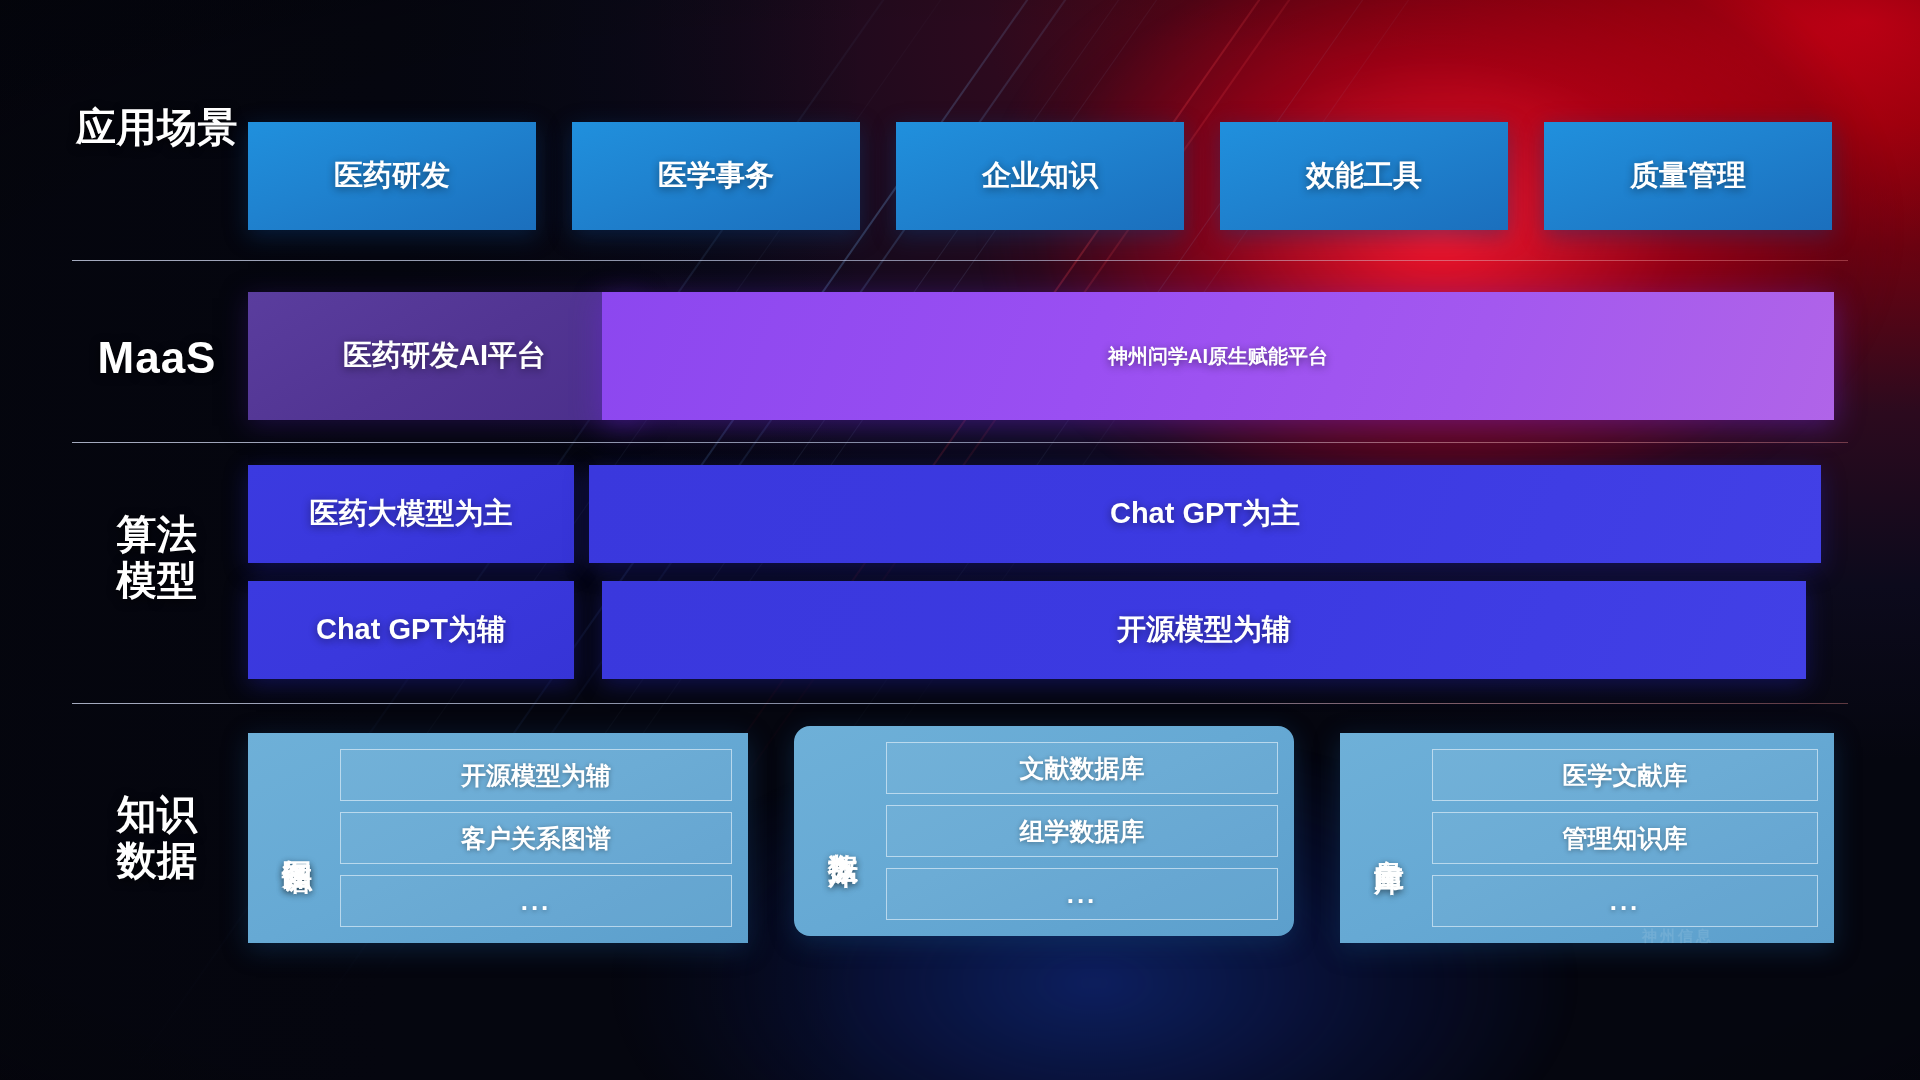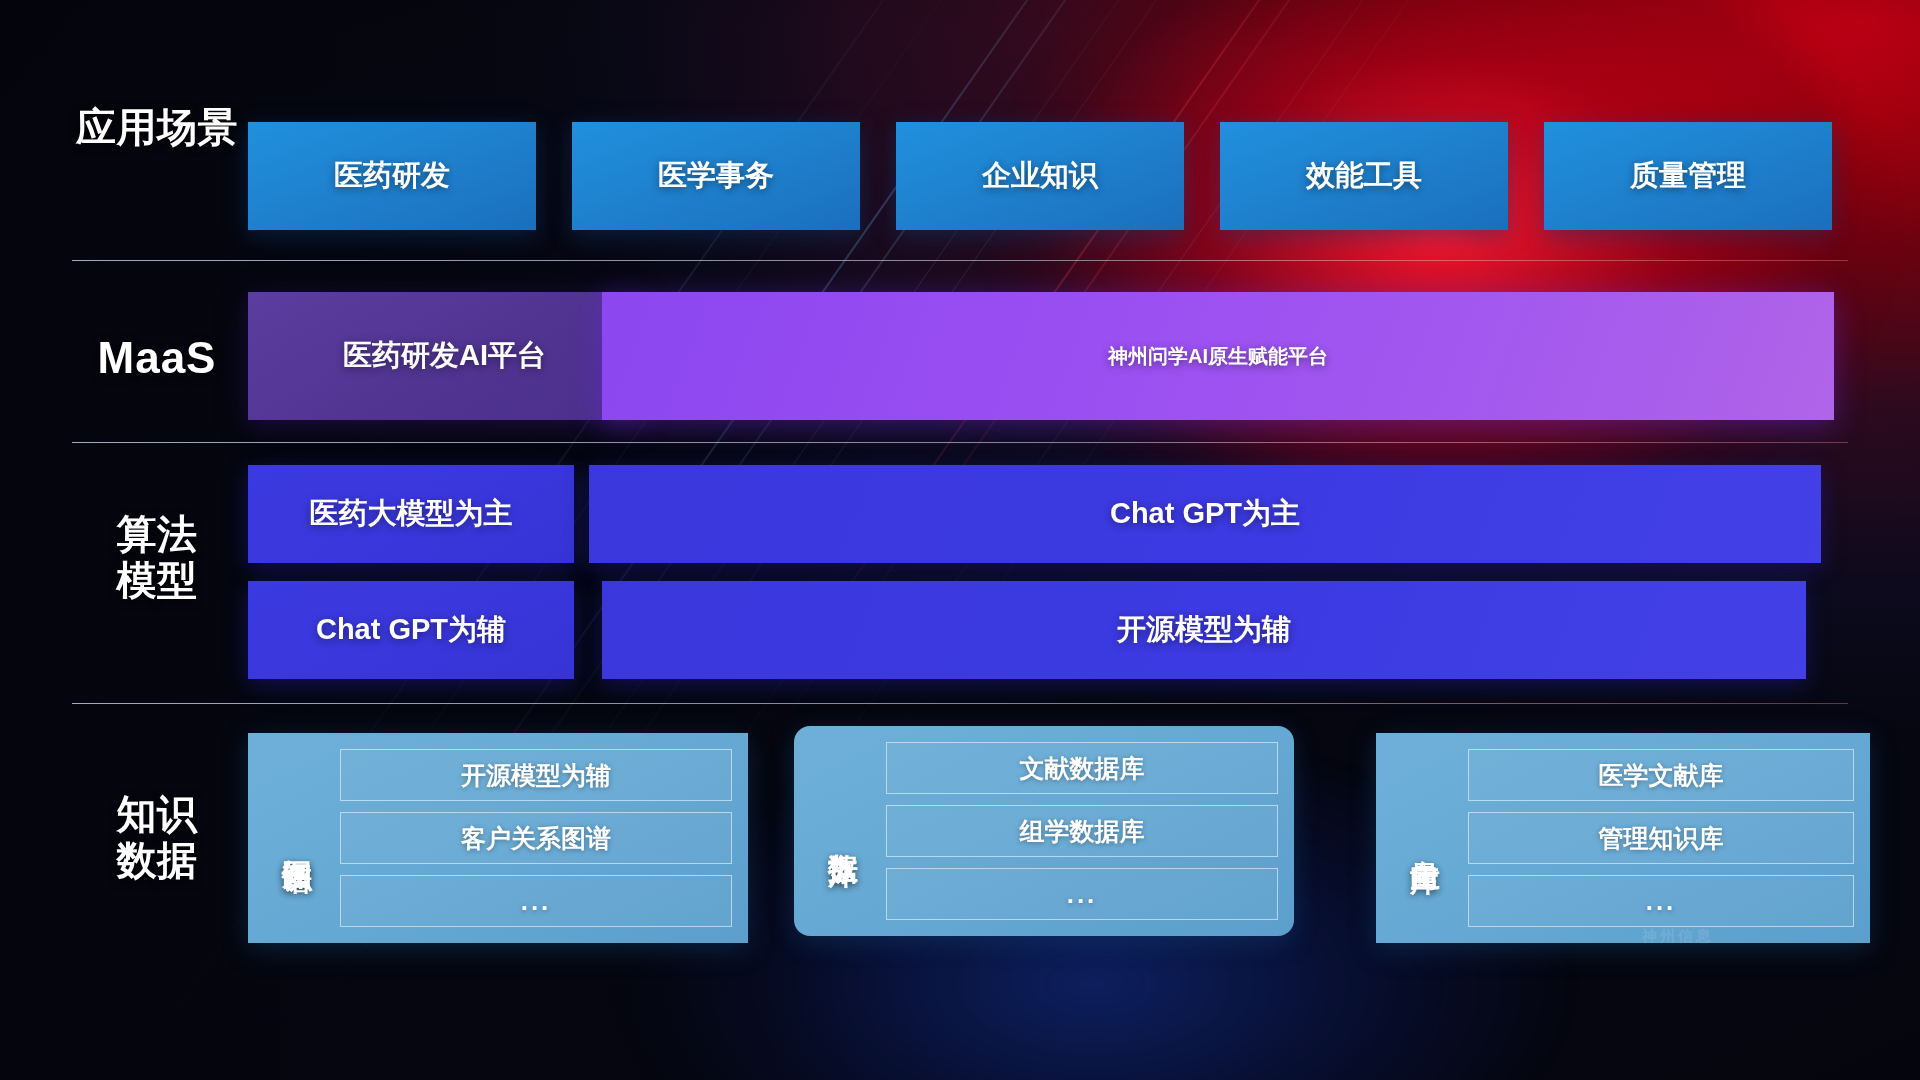--- a/index.html
+++ b/index.html
@@ -257,21 +257,21 @@
 
     <div class="kd-panel" style="left:794px; top:726px; width:500px;border-radius:16px;">
       <div class="kd-vlabel">数据库</div>
       <div class="kd-items">
         <div class="kd-item">文献数据库</div>
         <div class="kd-item">组学数据库</div>
         <div class="kd-item ellipsis">...</div>
       </div>
     </div>
 
-    <div class="kd-panel" style="left:1340px; top:733px; width:494px;margin-left:36px;">
+    <div class="kd-panel" style="left:1340px; top:733px; width:494px;">
       <div class="kd-vlabel">向量库</div>
       <div class="kd-items">
         <div class="kd-item">医学文献库</div>
         <div class="kd-item">管理知识库</div>
         <div class="kd-item ellipsis">...</div>
       </div>
     </div>
   </div>
 
   <div id="watermark">神州信息</div>

